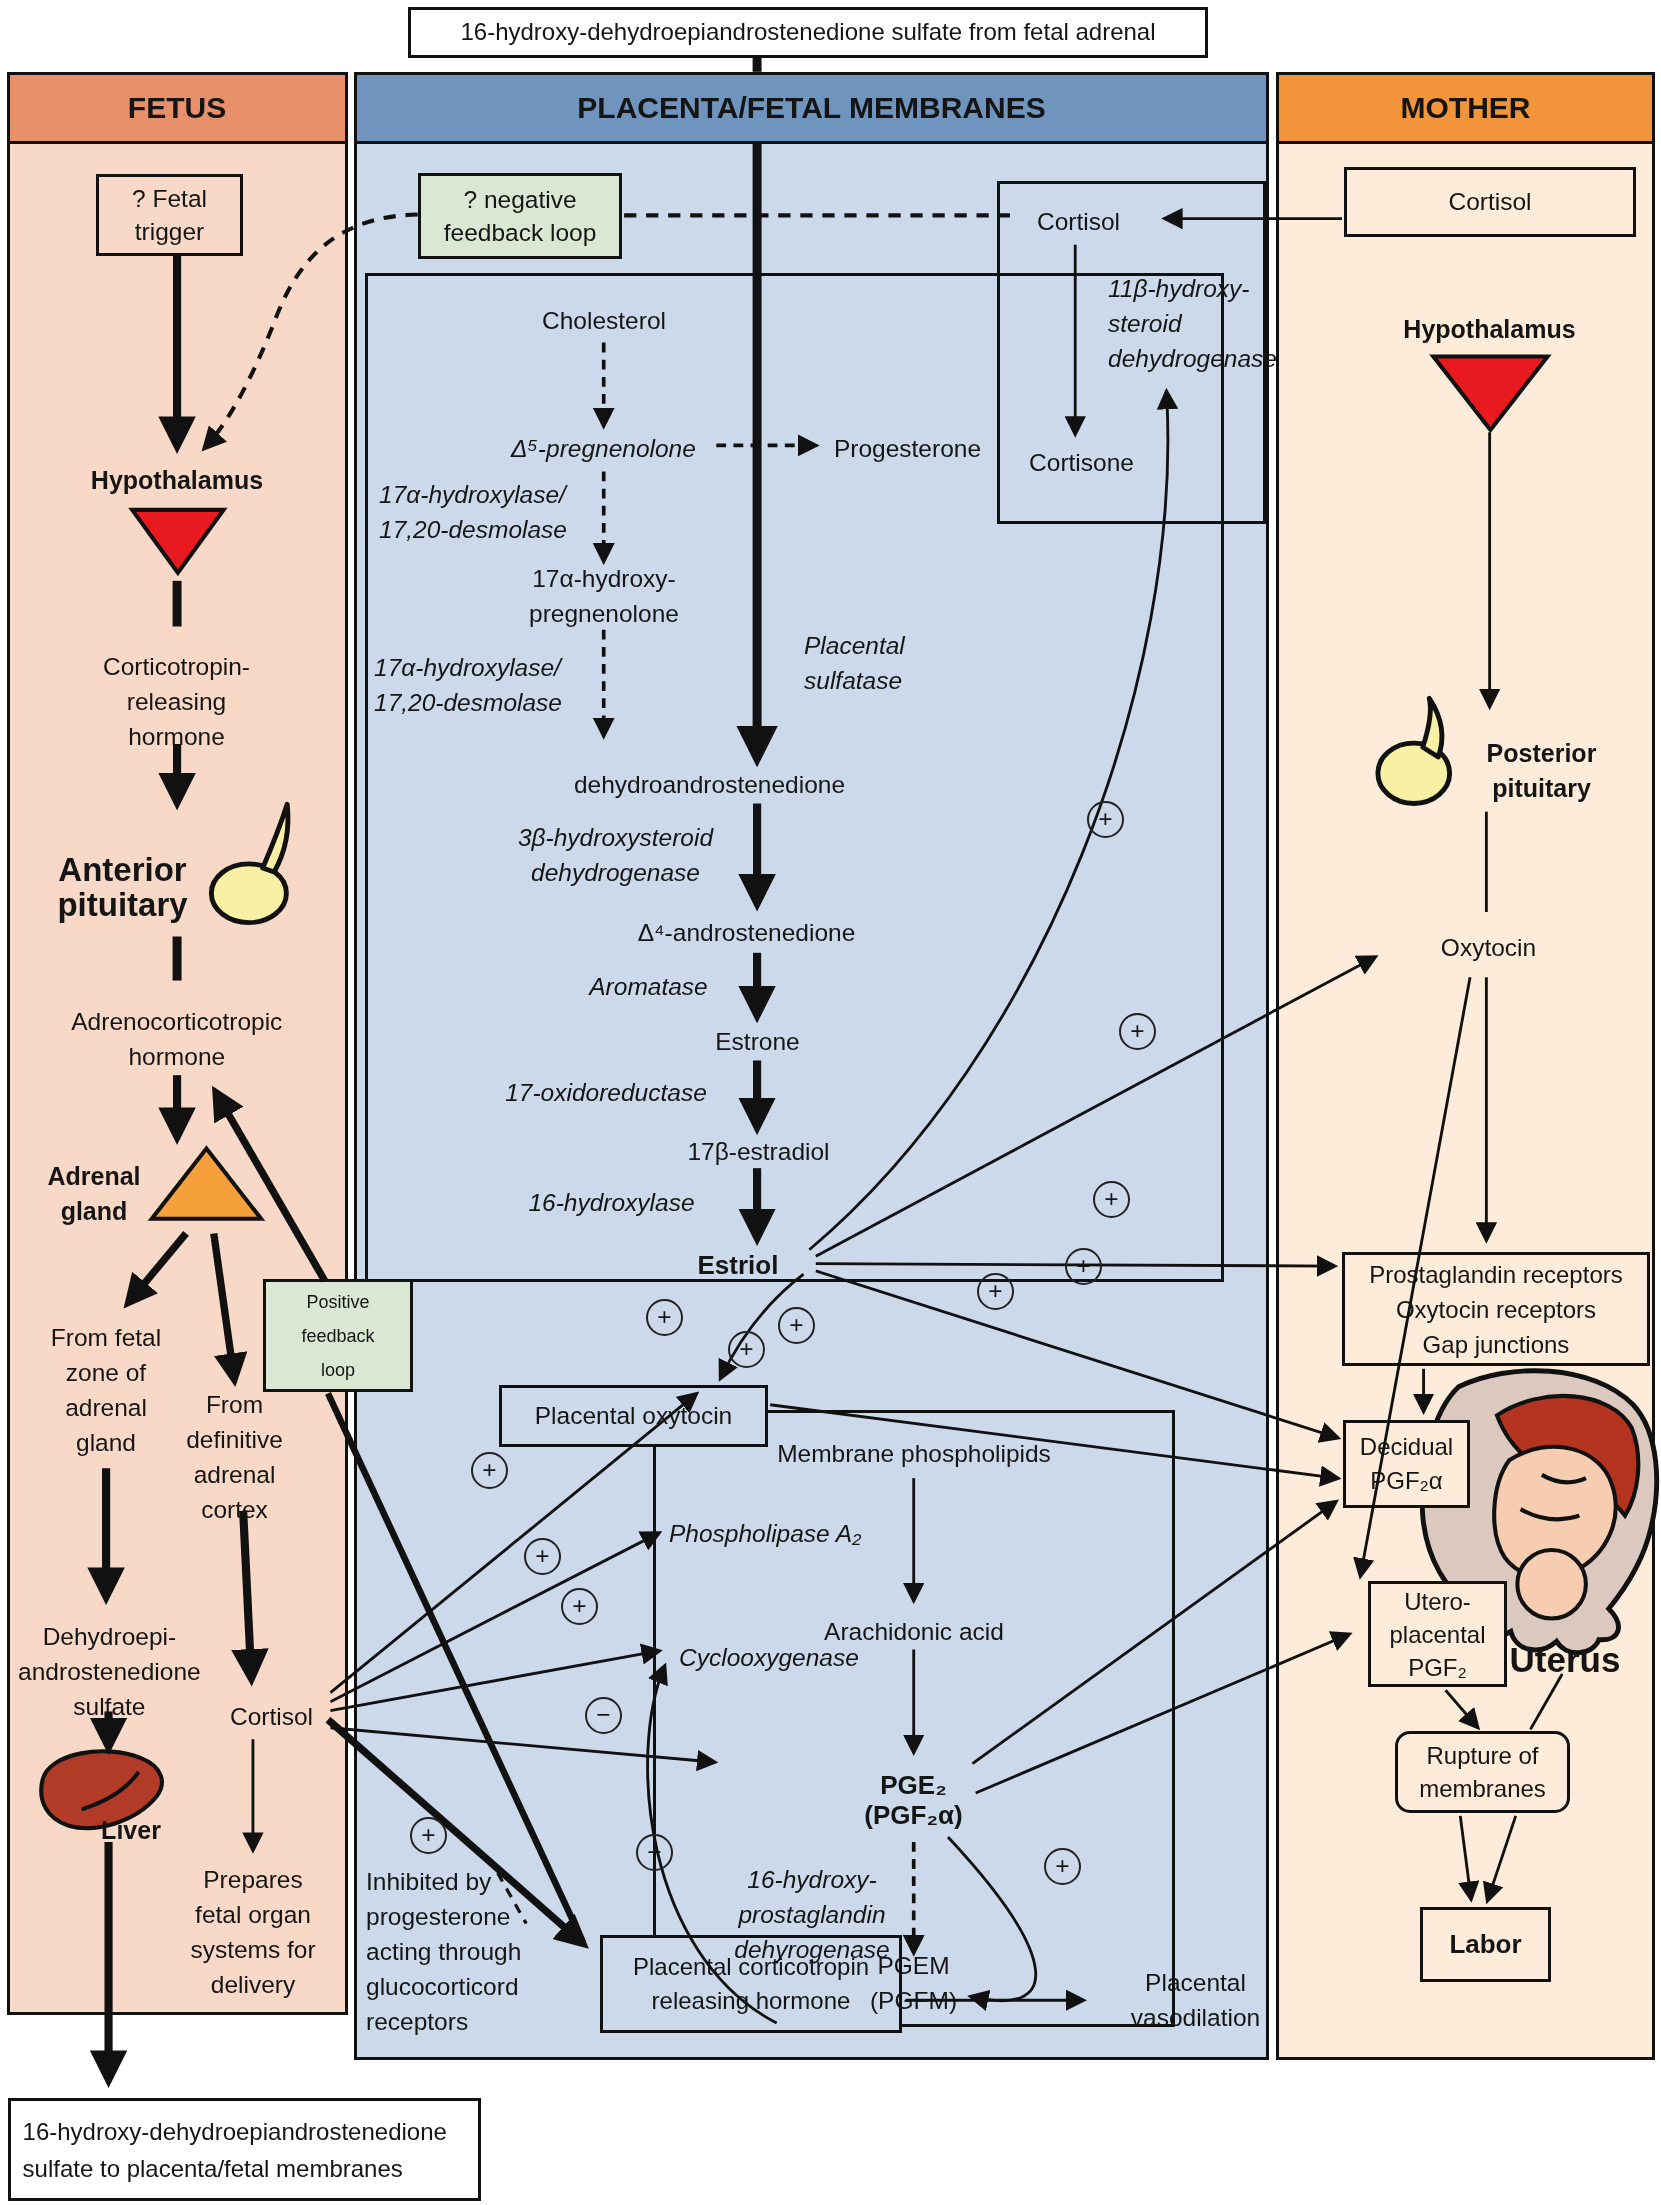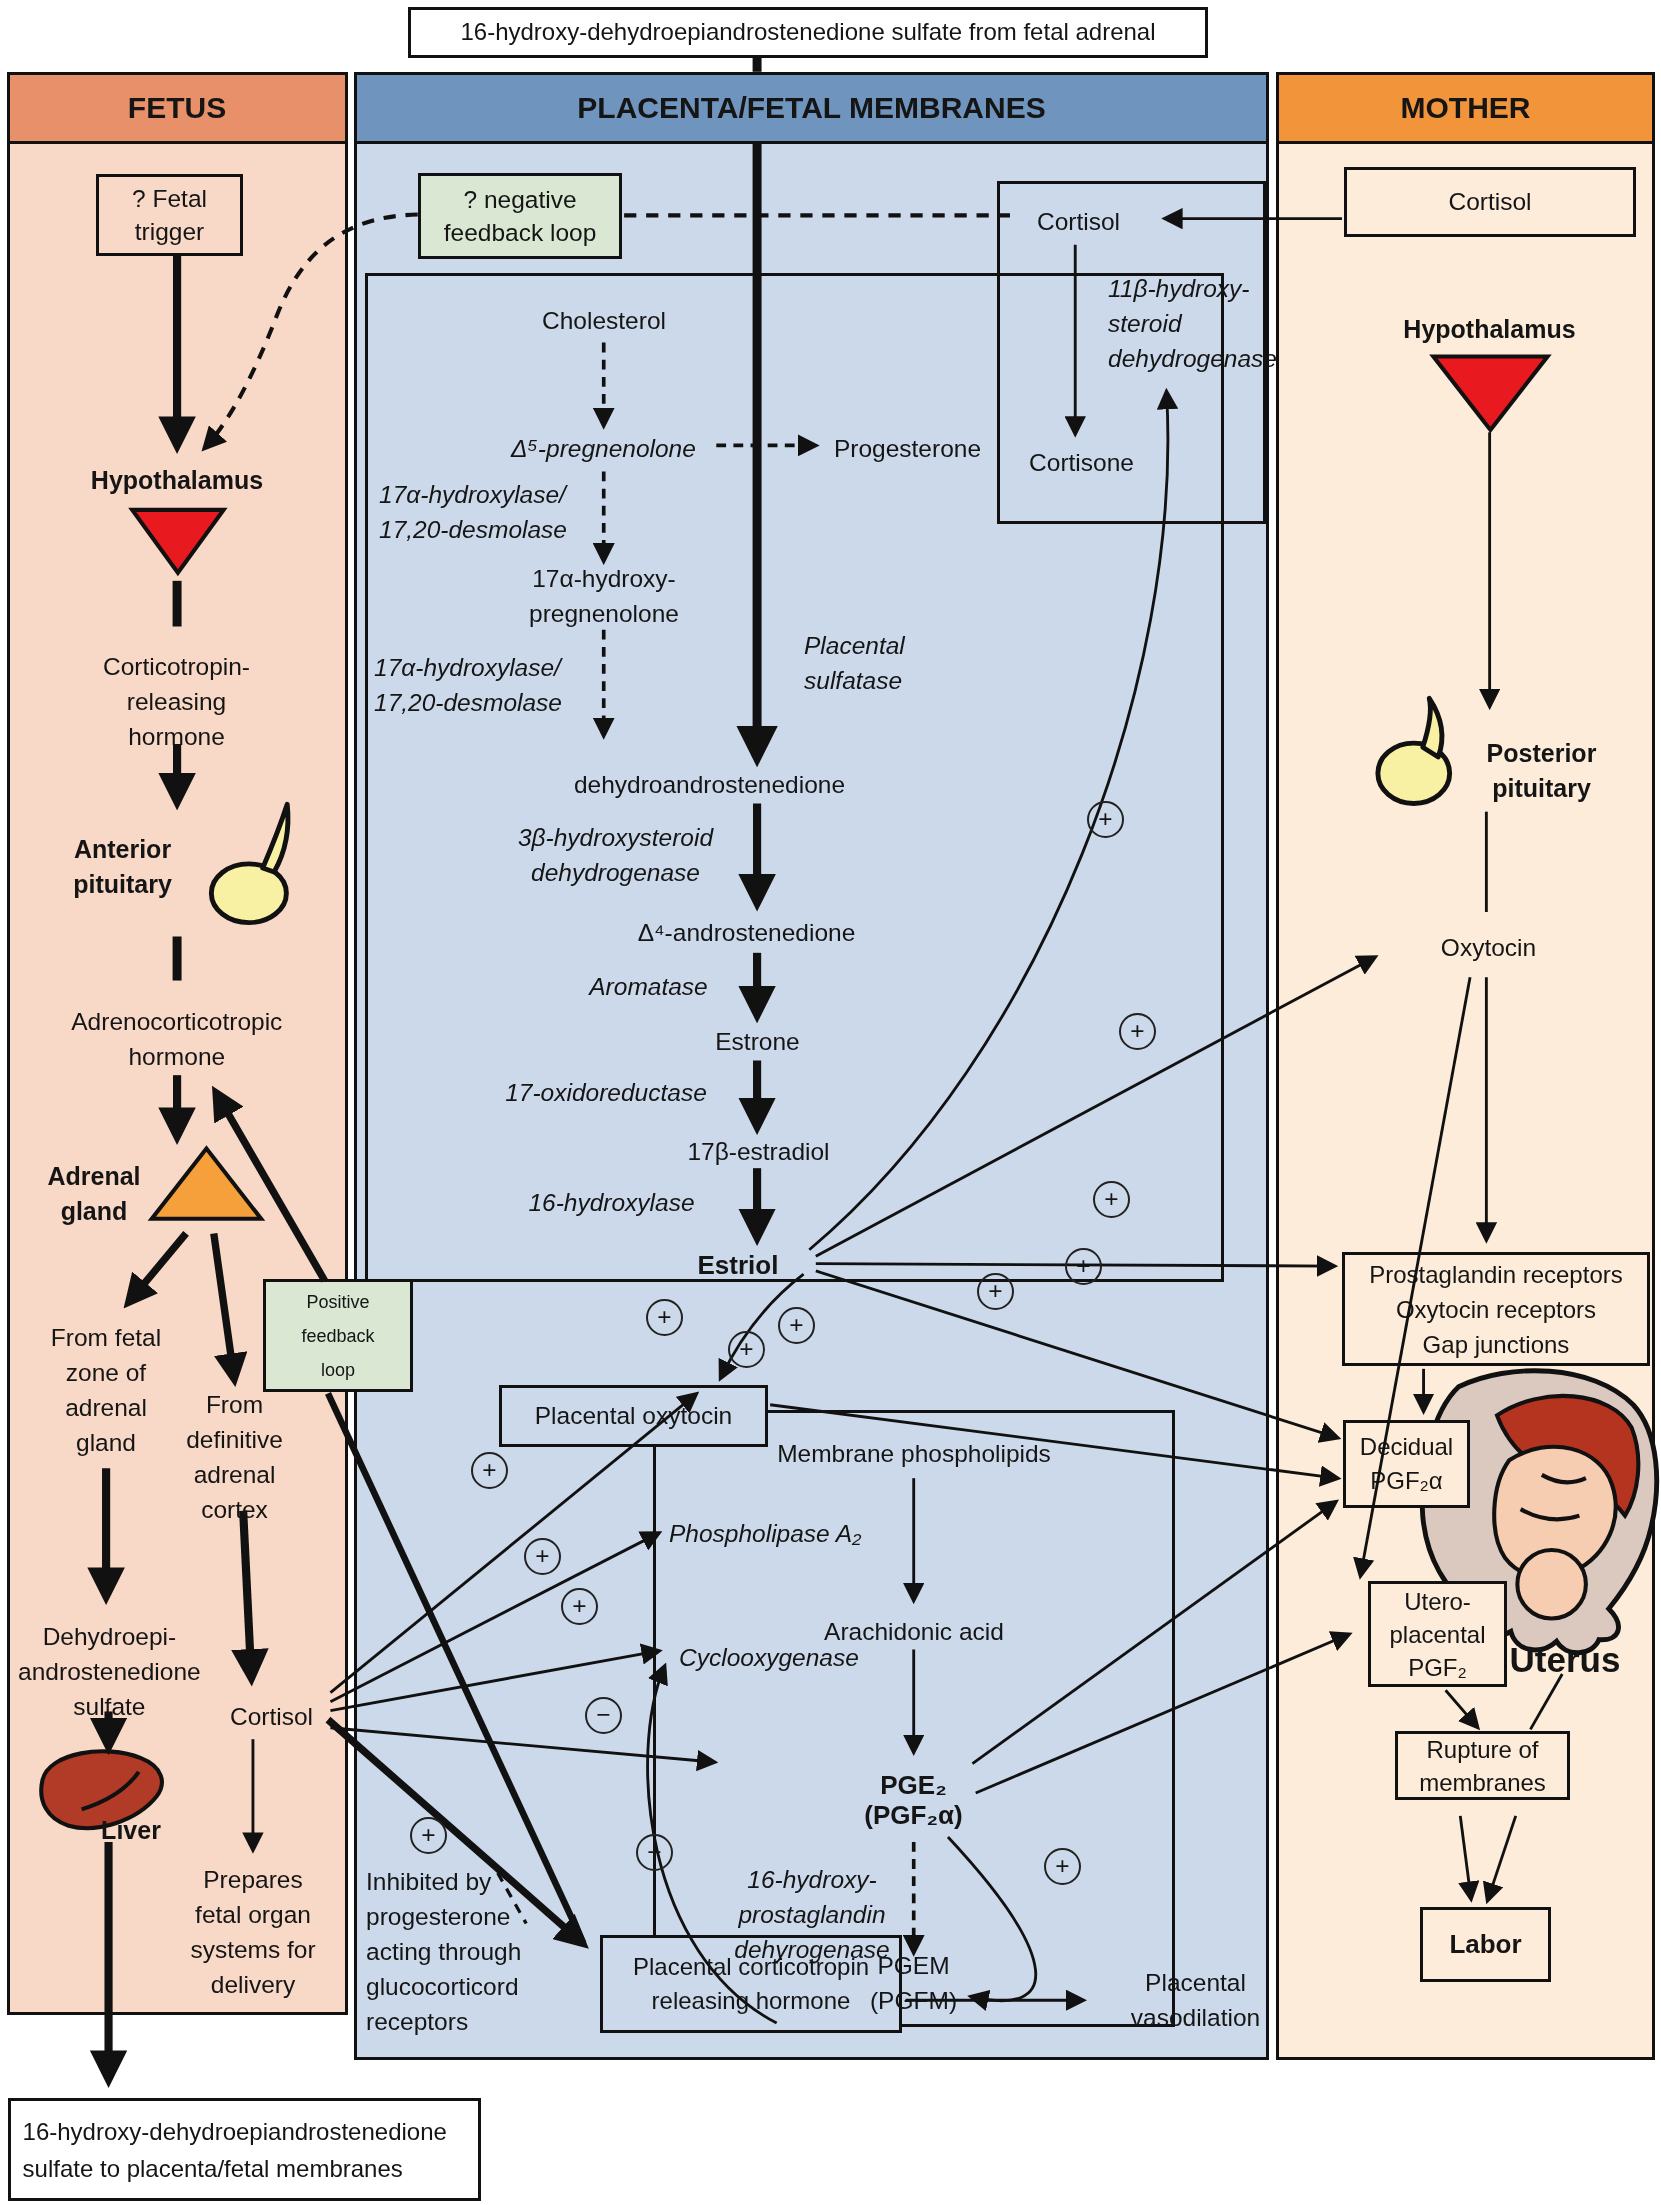--- a/index.html
+++ b/index.html
@@ -112,38 +112,38 @@
 
   <div class="box z3" style="left:1343px;top:1420px;width:127px;height:88px;background:#fcecd9;font-size:24px;line-height:34px;white-space:pre-line;">
     <span>Decidual
 PGF₂α</span></div>
 
   <div class="box z3" style="left:1356px;top:1581px;width:139px;height:106px;background:#fcecd9;font-size:24px;line-height:33px;white-space:pre-line;margin-left:12px;">
     <span>Utero-
 placental
 PGF₂</span></div>
 
-  <div class="box z3" style="left:1395px;top:1731px;width:175px;height:69px;background:#fcecd9;font-size:24px;line-height:33px;white-space:pre-line;">
+  <div class="box z3" style="left:1395px;top:1731px;width:175px;height:82px;background:#fcecd9;font-size:24px;line-height:33px;white-space:pre-line;border-radius:15px;">
     <span>Rupture of
 membranes</span></div>
 
   <div class="box z3 b" style="left:1420px;top:1907px;width:131px;height:75px;background:#fcecd9;font-size:26px;">
     <span>Labor</span>
     </div>
 
   <div class="box z2" style="left:8.2px;top:2098px;width:473px;height:103px;background:#fff;font-size:24px;line-height:37px;
               justify-content:flex-start;text-align:left;padding:0 11.4px;white-space:pre-line;">
     <span>16-hydroxy-dehydroepiandrostenedione
 sulfate to placenta/fetal membranes</span></div>
 
   <div class="lbl b z5" style="left:34px;top:463px;width:286px;font-size:25px;">Hypothalamus</div>
   <div class="lbl z5" style="left:42px;top:649px;width:269px;">Corticotropin-
 releasing
 hormone</div>
-  <div class="lbl b z5" style="left:33px;top:832px;width:179px;font-size:25px;">Anterior
+  <div class="lbl b z5" style="left:33px;top:852px;width:179px;font-size:33px;">Anterior
 pituitary</div>
   <div class="lbl z5" style="left:16.3px;top:1004px;width:321px;">Adrenocorticotropic
 hormone</div>
   <div class="lbl b z5" style="left:37px;top:1159px;width:114px;font-size:25px;">Adrenal
 gland</div>
   <div class="lbl z5" style="left:24.5px;top:1320px;width:163px;">From fetal
 zone of
 adrenal
 gland</div>
   <div class="lbl z5" style="left:153px;top:1387px;width:163px;">From

